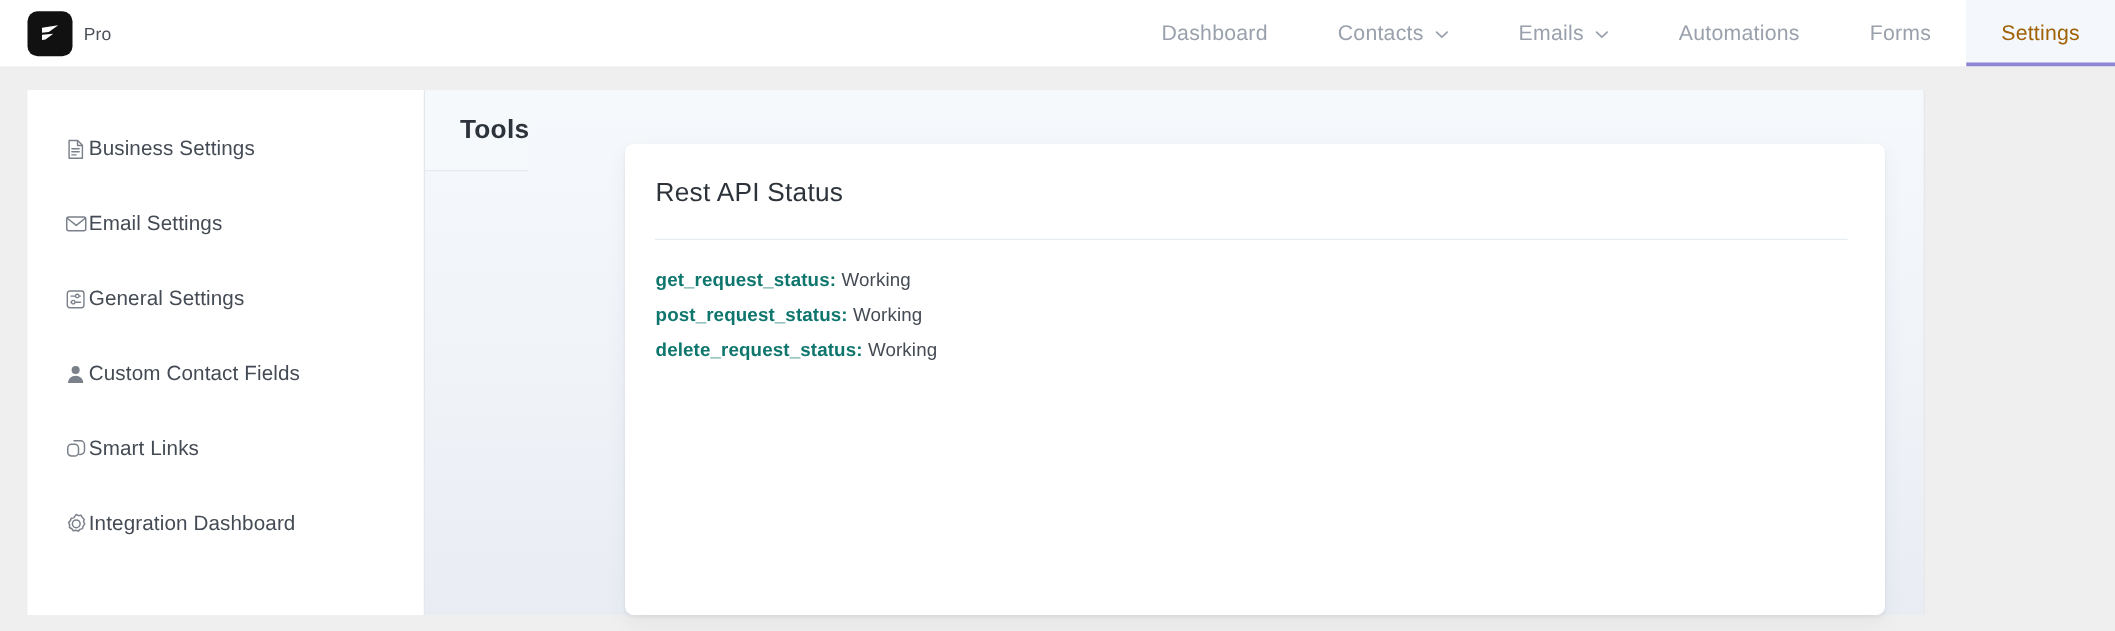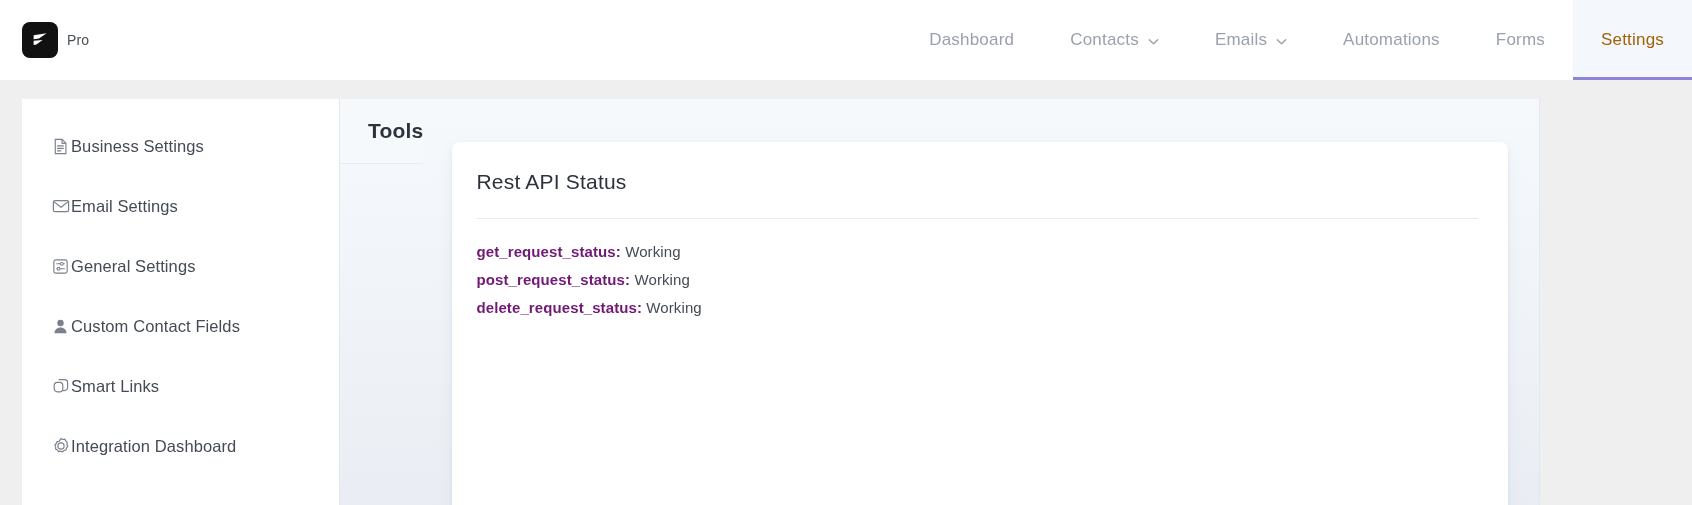--- a/index.html
+++ b/index.html
@@ -13,21 +13,21 @@
   body {
     font-family: "Liberation Sans", sans-serif;
     background: #efefef;
     color: #3b4149;
     -webkit-font-smoothing: antialiased;
   }
 
   
   .topbar {
     position: relative;
-    height: 80px;
+    height: 53px;
     background: #ffffff;
     display: flex;
     align-items: stretch;
   }
 
   .brand {
     display: flex;
     align-items: center;
     padding-left: 22px;
     gap: 9px;
@@ -155,20 +155,21 @@
 
   .main-title {
     font-size: 21px;
     color: #2d333b;
     letter-spacing: .2px;
   }
 
   .main-body {
     flex: 1;
     padding: 43px 31px 0 29px;
+    margin-left: 48px;
   }
 
   .card {
     background: #ffffff;
     border-radius: 7px;
     box-shadow: 0 1px 3px rgba(33, 49, 77, .07),
                 0 6px 18px rgba(33, 49, 77, .05);
     padding: 28px 30px 34px 24px;
     height: 100%;
   }
@@ -187,21 +188,21 @@
 
   .status-row {
     font-size: 15px;
     line-height: 28px;
     color: #3b4149;
     letter-spacing: .1px;
   }
 
   .status-key {
     font-weight: bold;
-    color: #701a75;
+    color: #0f766e;
   }
 
   .status-val {
     color: #454b54;
   }
 </style>
 </head>
 <body>
 
 <div class="topbar">

